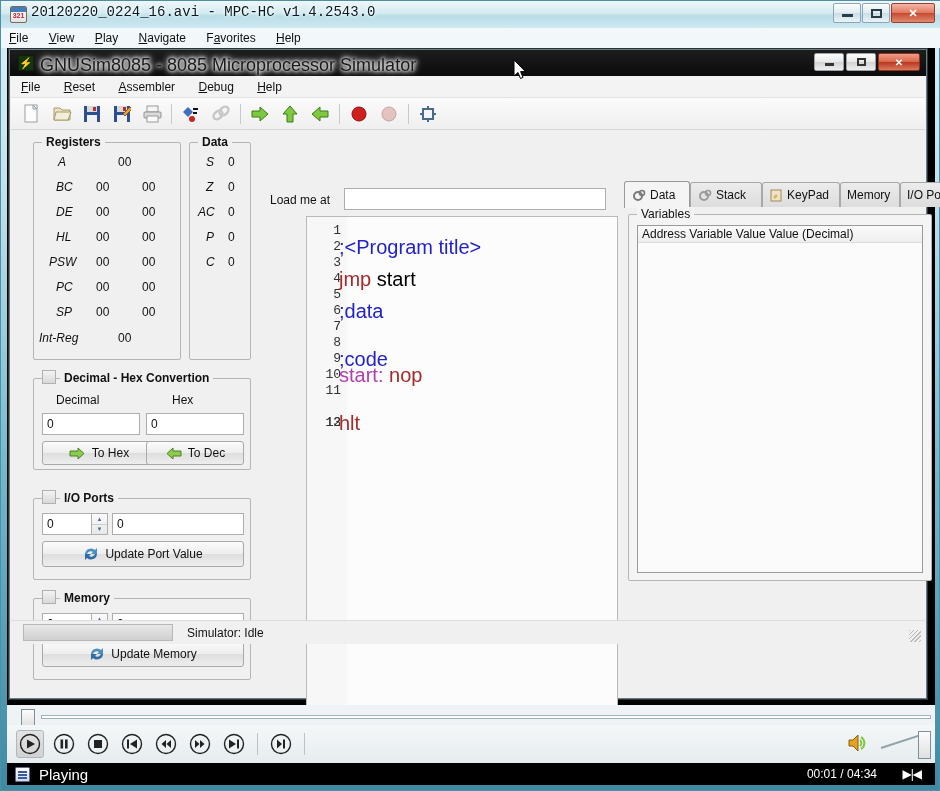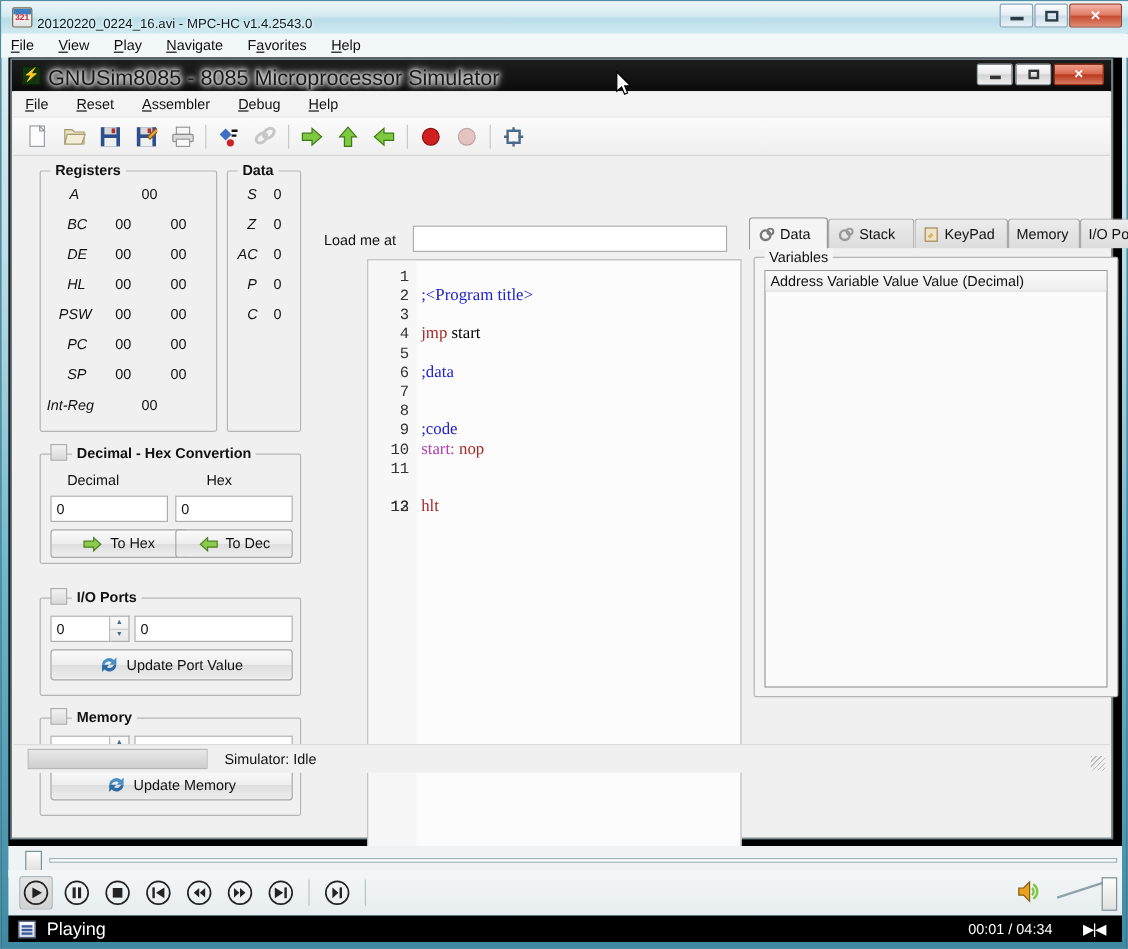--- a/index.html
+++ b/index.html
@@ -16,23 +16,24 @@
   #mpc-window {
     position: absolute; left: 0; top: 0; width: 940px; height: 791px;
     background: linear-gradient(180deg,#dff0f5 0%, #bfe0ea 25%, #6fb8cc 60%, #3e8aa3 100%);
     border: 1px solid #4e8fa5;
   }
   #mpc-titlebar {
     position: absolute; left: 0; top: 0; width: 940px; height: 27px;
     background: linear-gradient(180deg, #eef7fa 0%, #d4eaf1 45%, #b9dde8 55%, #cfe9f1 100%);
   }
   #mpc-title-text {
-    position: absolute; left: 30px; top: 13px;
-    font-size: 11px; color: #0a1a22; white-space: nowrap;
+    position: absolute; left: 30px; top: 3px;
+    font-size: 14px; color: #0a1a22; white-space: nowrap;
     text-shadow: 0 0 3px #fff, 0 0 5px #fff;
+    font-family: Liberation Mono, monospace;
   }
   #mpc-app-icon {
     position: absolute; left: 9px; top: 5px; width: 17px; height: 17px;
     background: linear-gradient(180deg,#fff 0%,#e3e3e3 100%);
     border: 1px solid #7c6a4a; border-radius: 2px;
     font-size: 7px; color: #b23; text-align: center; line-height: 8px;
     overflow: hidden;
   }
   #mpc-app-icon .bar { display:block; height:5px; background:#3f7fbf; }
   #mpc-app-icon .num { display:block; font-size:7px; font-weight:bold; color:#c23; }
@@ -178,22 +179,22 @@
   #gutter {
     position:absolute; left:0; top:0; width:40px; height:100%;
     background:#f7f7f7;
   }
   .lnum {
     position:absolute; right:6px; font-family:"Liberation Mono", monospace;
     font-size:13px; color:#333; line-height:16px;
   }
   .lnum.cur { font-weight:normal;margin-top:16px; }
   .cline {
-    position:absolute; left:44px; font-family:Liberation Serif, serif;
-    font-size:14px; line-height:16px; white-space:pre;
+    position:absolute; left:32px; font-family:Liberation Sans, sans-serif;
+    font-size:20px; line-height:16px; white-space:pre;
   }
   .c-comment { color:#2222cc; }
   .c-mnem { color:#a62a2a; }
   .c-label { color:#b040b0; }
 
   
   #tabstrip { position:absolute; left:614px; top:132px; width:308px; height:25px; }
   .tab {
     position:absolute; top:0; height:25px;
     border:1px solid #a8a8a8; border-bottom:none;

